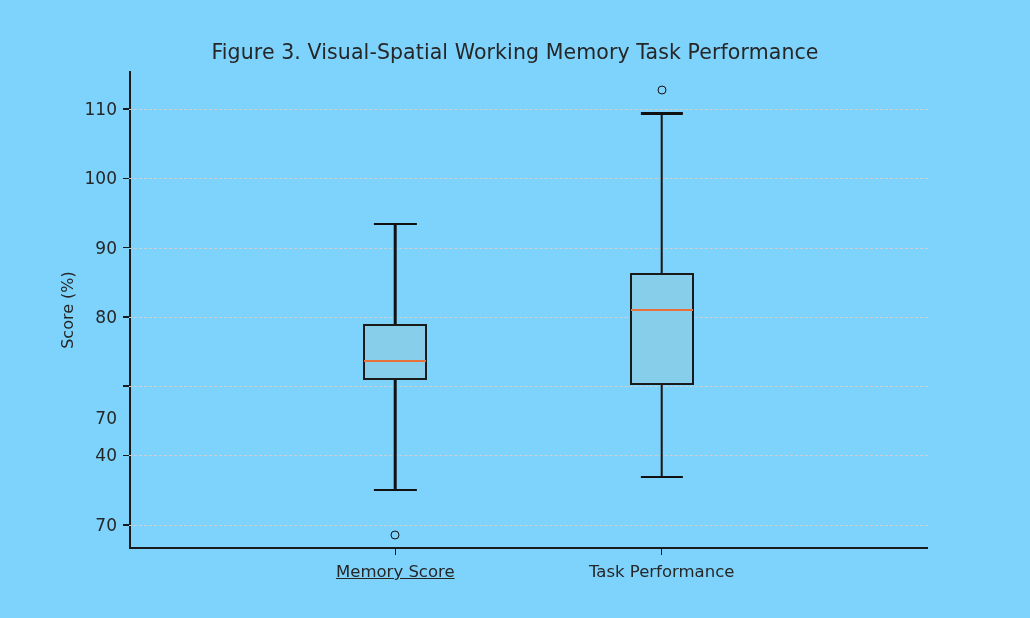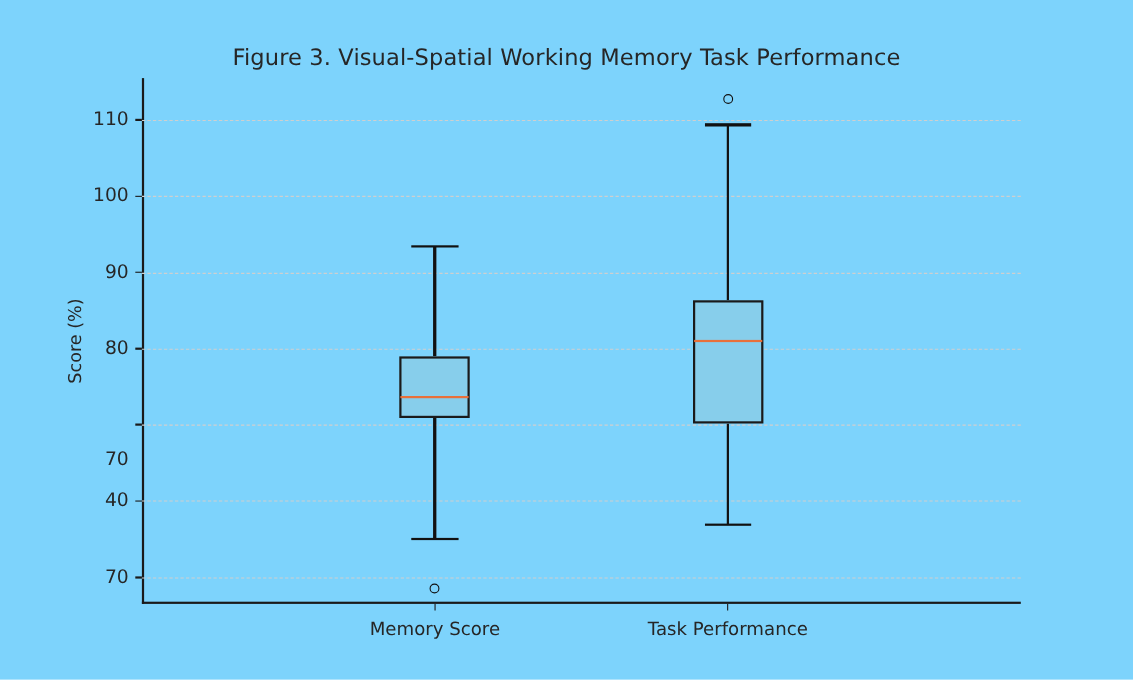--- a/index.html
+++ b/index.html
@@ -180,21 +180,21 @@
         <div class="ylabel-item" style="top: 38.1014px;">110</div>
       </div>
 
     <div id="y-axis-title">Score (%)</div>
 
     <div id="xtick-marks">
         <div class="xtick-mark" style="left: 265.533px;"></div>
         <div class="xtick-mark" style="left: 531.867px;"></div>
       </div>
     <div id="xtick-labels">
-        <div class="xtick-label" style="left: 266.333px;">Memory Score</div>
+        <div class="xtick-label" style="left: 266.333px; text-decoration: underline;">Memory Score</div>
         <div class="xtick-label" style="left: 532.667px; text-align: center;">Task Performance</div>
       </div>
 
     <div id="boxes-layer">
         <div>
           <div class="bp-whisker" style="left: 266.333px; top: 153.099px; height: 99.7565px;"></div>
           <div class="bp-whisker" style="left: 266.333px; top: 308.968px; height: 110.148px;"></div>
           <div class="bp-cap" style="left: 266.333px; top: 151.799px; width: 42.24px;"></div>
           <div class="bp-cap" style="left: 266.333px; top: 417.816px; width: 42.24px;"></div>
           <div class="bp-box" style="left: 234.333px; top: 252.855px; width: 64px; height: 56.113px;"></div>

